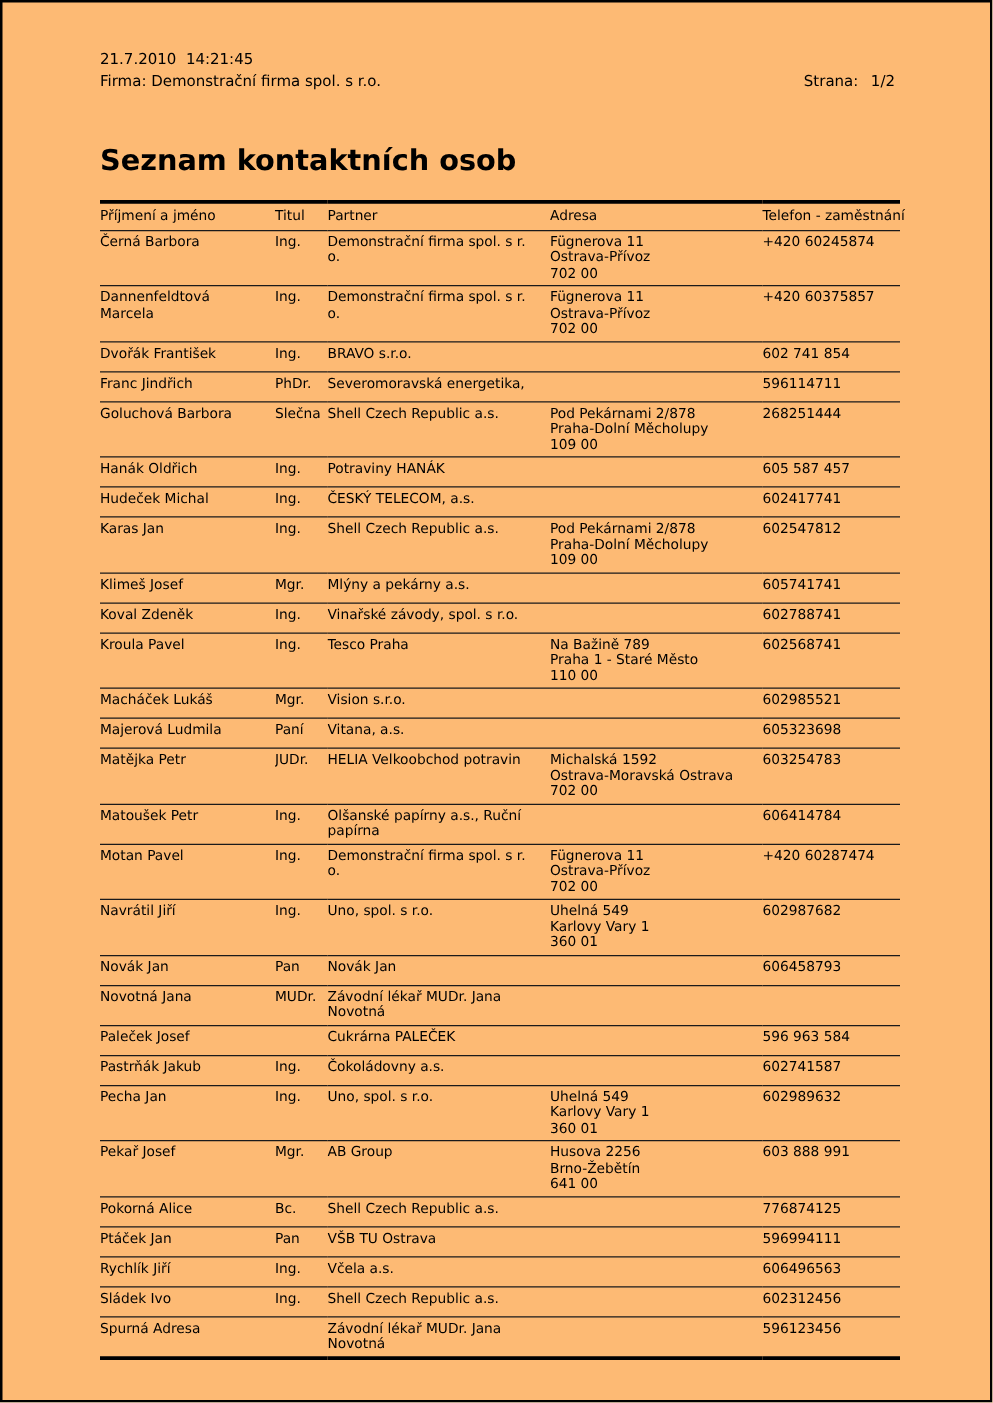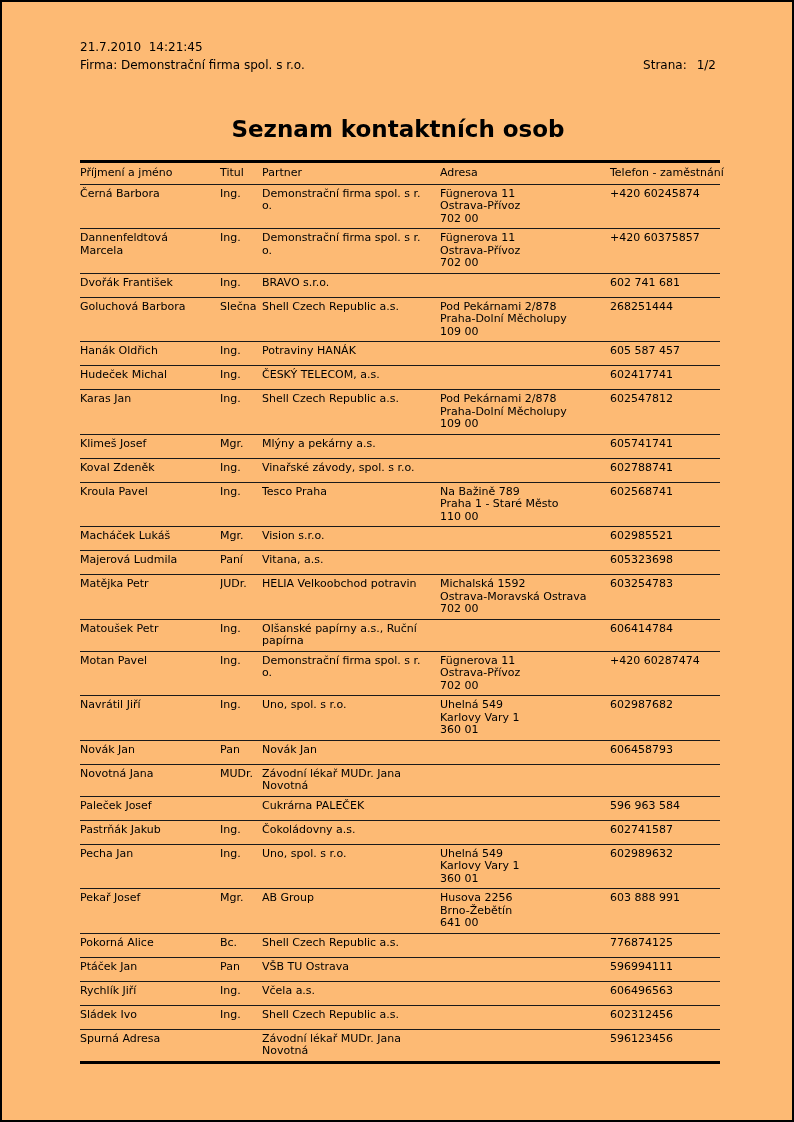--- a/index.html
+++ b/index.html
@@ -30,21 +30,20 @@
   .meta-left div {
     white-space: pre;
   }
   .meta-right {
     white-space: pre;
   }
   .page-value {
     margin-left: 10px;
   }
   .title {
-    text-align: center;
     font-size: 23px;
     font-weight: bold;
     margin: 24px 0 18px 0;
   }
   table.report {
     width: 100%;
     border-collapse: collapse;
     table-layout: fixed;
     font-size: 11px;
     line-height: 12.5px;
@@ -130,21 +129,28 @@
             <td>Fügnerova 11
 Ostrava-Přívoz
 702 00</td>
             <td>+420 60375857</td>
           </tr>
           <tr>
             <td>Dvořák František</td>
             <td>Ing.</td>
             <td>BRAVO s.r.o.</td>
             <td></td>
-            <td>602 741 681</td>
+            <td>602 741 854</td>
+          </tr>
+          <tr>
+            <td>Franc Jindřich</td>
+            <td>PhDr.</td>
+            <td>Severomoravská energetika,</td>
+            <td></td>
+            <td>596114711</td>
           </tr>
           <tr>
             <td>Goluchová Barbora</td>
             <td>Slečna</td>
             <td>Shell Czech Republic a.s.</td>
             <td>Pod Pekárnami 2/878
 Praha-Dolní Měcholupy
 109 00</td>
             <td>268251444</td>
           </tr>

